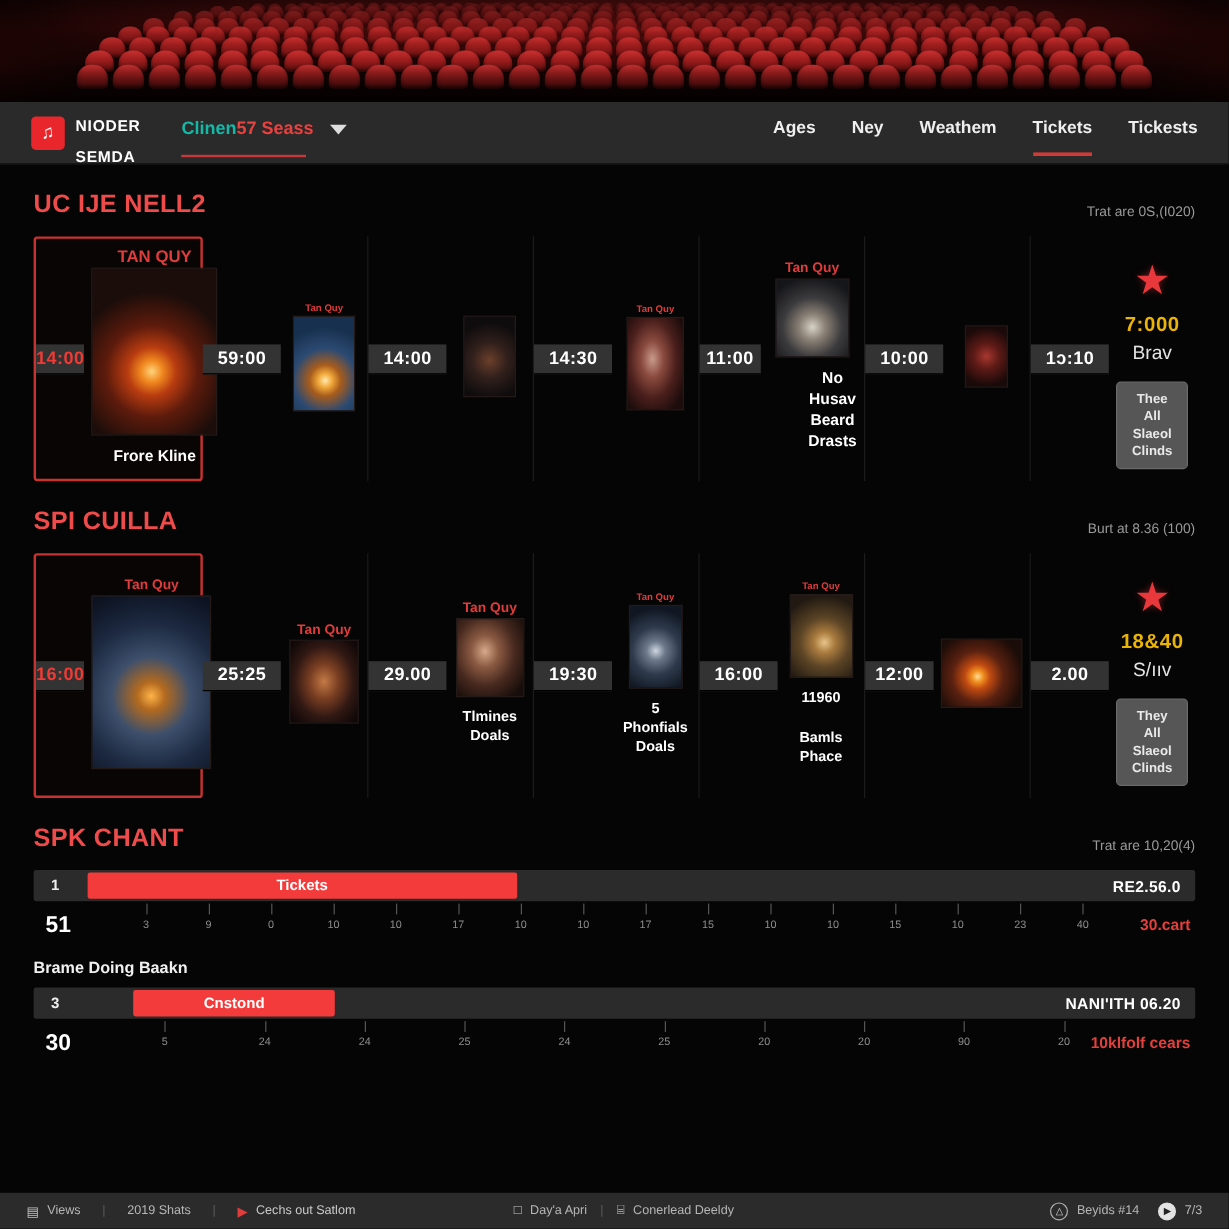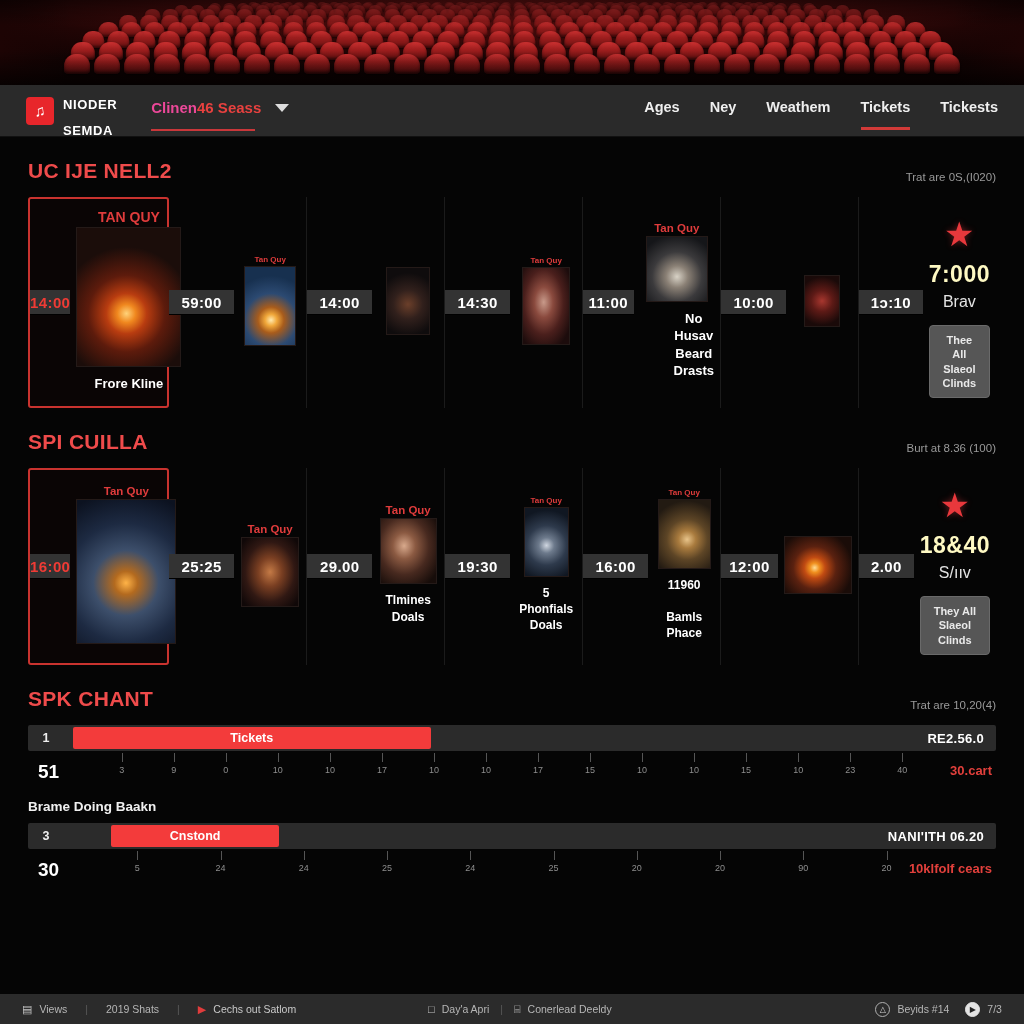--- a/index.html
+++ b/index.html
@@ -55,21 +55,21 @@
   .brand-name {
     color: #fff; font-weight: bold; font-size: 13px; line-height: 13px;
     letter-spacing: .6px; white-space: pre-line;
   }
   .selector {
     margin-left: 34px; position: relative;
     display: flex; align-items: center; gap: 14px;
     padding-bottom: 6px;
   }
   .selector-text { font-size: 15px; font-weight: bold; }
-  .selector-text .p1 { color: #ec4899; }
+  .selector-text .p1 { color: #14b8a6; }
   .selector-text .p2 { color: #e8413f; }
   .selector-text .p3 { color: #e8413f; }
   .selector .caret {
     width: 0; height: 0; border-left: 7px solid transparent;
     border-right: 7px solid transparent; border-top: 8px solid #ddd;
   }
   .selector .underline {
     position: absolute; left: 0; right: 34px; bottom: -9px; height: 2px; background: #c9373a;
   }
   .navlinks { margin-left: auto; display: flex; align-items: center; gap: 30px; }
@@ -117,21 +117,21 @@
     background: #14100f; border: 1px solid #241a18; overflow: hidden;
     position: relative; display:block;
   }
   .cap { color: #fff; font-size: 13px; font-weight: bold; margin-top: 8px; text-align: center; line-height: 1.35; }
   .cap.sm { font-size: 12px; }
 
   .star {
     color: #e8383c; font-size: 34px; line-height: 1; margin: 14px 0 10px;
     text-shadow: 0 0 6px rgba(232,56,60,.45);
   }
-  .bignum { color: #fef9c3; font-size: 23px; font-weight: bold; letter-spacing: .5px; }
+  .bignum { color: #eab308; font-size: 17px; font-weight: bold; letter-spacing: .5px; }
   .bigsub { color: #e4e4e4; font-size: 16px; margin-top: 5px; }
   .pillbtn {
     margin-top: 14px; background: #565656; color: #e9e9e9;
     font-size: 11px; font-weight: bold; text-align: center;
     border-radius: 4px; padding: 7px 12px; line-height: 1.3; cursor: pointer;
     border: 1px solid #6a6a6a;
   }
 
   
   .chart-sub { color: #f0f0f0; font-size: 13.5px; font-weight: bold; margin: 6px 0 9px; }
@@ -565,21 +565,21 @@
         <span class="glyph">♫</span>
       </div>
       <div class="brand-name">
         <span>NIODER</span><br>
         <span>SEMDA</span>
       </div>
     </div>
 
     <div class="selector">
       <div class="selector-text">
-        <span class="p1">Clinen</span><span class="p2">46</span><span class="p3"> Seass</span>
+        <span class="p1">Clinen</span><span class="p2">57</span><span class="p3"> Seass</span>
       </div>
       <div class="caret"></div>
       <div class="underline"></div>
     </div>
 
     <div class="navlinks" id="navlinks">
         <div class="navlink">Ages</div>
         <div class="navlink">Ney</div>
         <div class="navlink">Weathem</div>
         <div class="navlink active">Tickets</div>

